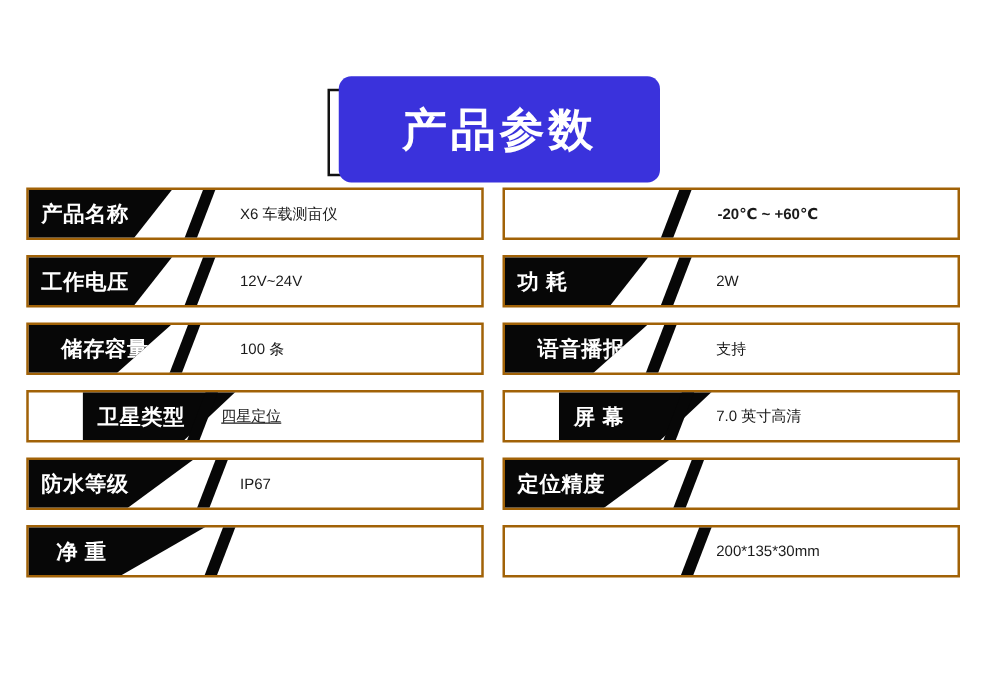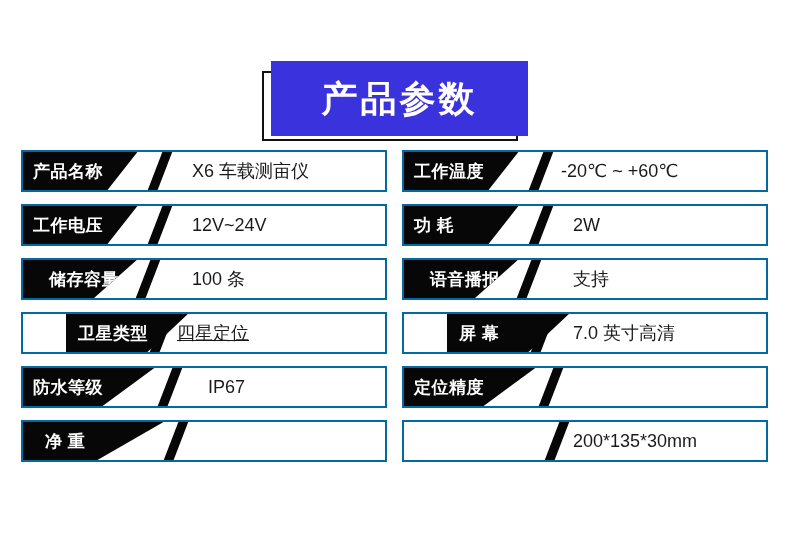--- a/index.html
+++ b/index.html
@@ -31,25 +31,26 @@
     height: 70px;
     border: 2px solid #111111;
     box-sizing: border-box;
     background: transparent;
   }
   #title-banner {
     position: absolute;
     left: 271px;
     top: 61px;
     width: 257px;
-    height: 75px;
+    height: 85px;
     background: #3a32dc;
     display: flex;
     align-items: center;
     justify-content: center;
+    border-radius: 10px;
   }
   #title-text {
     color: #ffffff;
     font-size: 36px;
     font-weight: bold;
     letter-spacing: 3px;
     line-height: 1;
     white-space: nowrap;
   }
 
@@ -67,21 +68,21 @@
     width: 366px;
   }
   #column-left  { left: 21px; }
   #column-right { left: 402px; }
 
   .spec-row {
     position: relative;
     width: 366px;
     height: 42px;
     margin-bottom: 12px;
-    border: 2px solid #0369a1;
+    border: 2px solid #a16207;
     box-sizing: border-box;
     background: #ffffff;
     overflow: hidden;
   }
 
   
   .row-tag {
     position: absolute;
     left: -2px;
     top: -2px;
@@ -112,21 +113,21 @@
     background: #070707;
   }
 
   .row-value {
     position: absolute;
     top: 0;
     height: 38px;
     display: flex;
     align-items: center;
     color: #1a1a1a;
-    font-size: 18px;
+    font-size: 12px;
     white-space: nowrap;
     line-height: 1;
   }
 
   
   .tag-w1 { width: 118px; clip-path: polygon(0 0, 100% 0, 100% 0, 72% 100%, 0 100%); }
   .tag-w2 { width: 118px; clip-path: polygon(0 0, 100% 0, 100% 0, 72% 100%, 0 100%); }
   .tag-w3 { width: 118px; clip-path: polygon(0 0, 100% 0, 100% 0, 60% 100%, 0 100%); padding-left: 28px; }
   .tag-w4 { width: 124px; clip-path: polygon(0 0, 100% 0, 100% 0, 64% 100%, 0 100%); margin-left: 45px; }
   .tag-w5 { width: 136px; clip-path: polygon(0 0, 100% 0, 100% 0, 58% 100%, 0 100%); }
@@ -183,41 +184,38 @@
       </div>
       <div class="row-slash slash-4"></div>
       <div class="row-value" style="left:154px;text-decoration:underline;">四星定位</div>
     </div>
 
     <div class="spec-row">
       <div class="row-tag tag-w5">
         <span class="row-tag-label">防水等级</span>
       </div>
       <div class="row-slash slash-5"></div>
-      <div class="row-value" style="left:185px;">IP67</div>
+      <div class="row-value" style="left:169px;">IP67</div>
     </div>
 
     <div class="spec-row">
       <div class="row-tag tag-w6">
         <span class="row-tag-label">净  重</span>
       </div>
       <div class="row-slash slash-6"></div>
       <div class="row-value" style="left:169px;margin-top:45px;">375g</div>
     </div>
 
   </div>
 
   <div class="spec-column" id="column-right">
 
     <div class="spec-row">
-      <div class="row-tag tag-w1">
-        <span class="row-tag-label">工作温度</span>
-      </div>
       <div class="row-slash slash-1"></div>
-      <div class="row-value" style="left:157px;">-20℃ ~ +60℃</div>
+      <div class="row-value" style="left:170px;font-weight:bold;">-20℃ ~ +60℃</div>
     </div>
 
     <div class="spec-row">
       <div class="row-tag tag-w2">
         <span class="row-tag-label">功  耗</span>
       </div>
       <div class="row-slash slash-2"></div>
       <div class="row-value" style="left:169px;">2W</div>
     </div>
 

